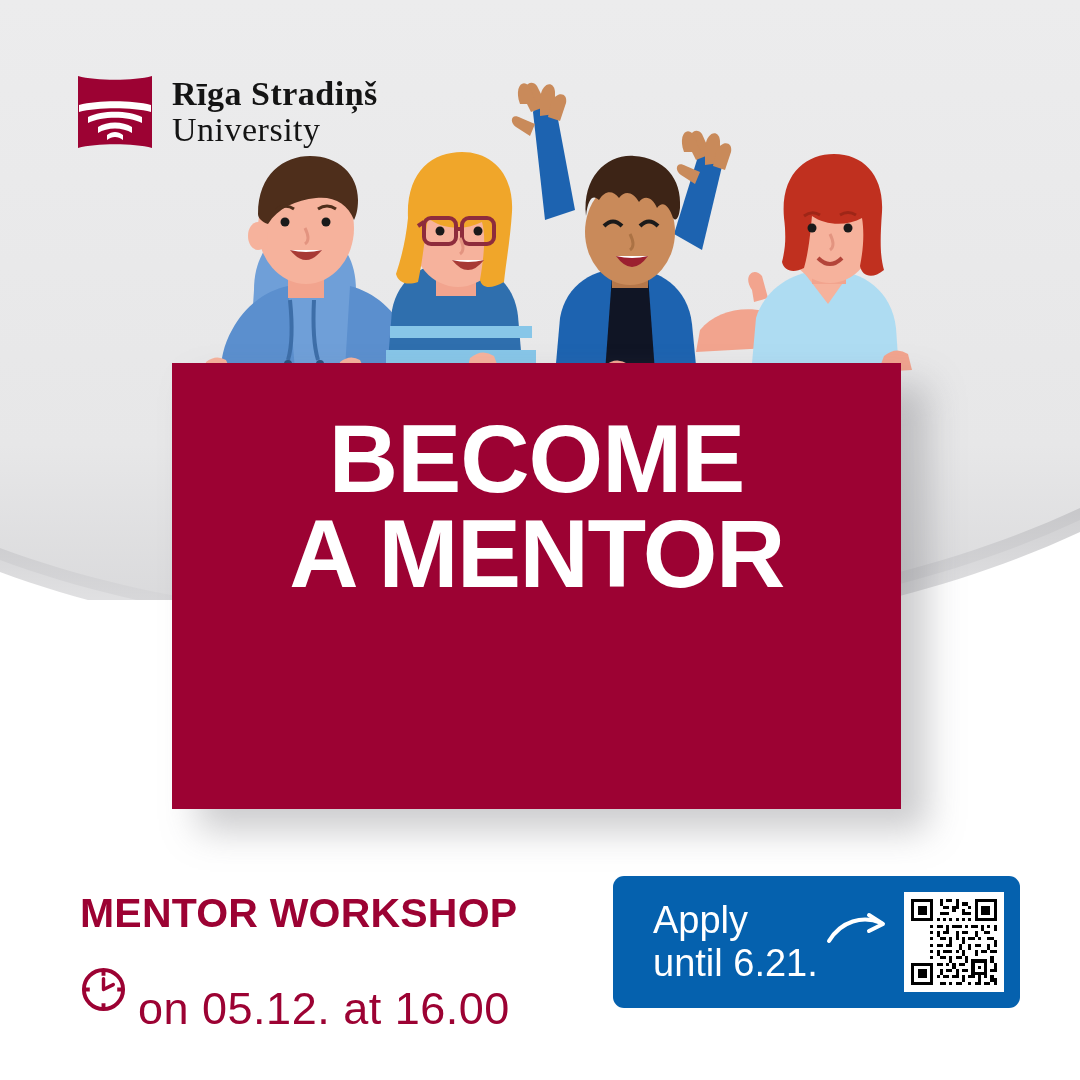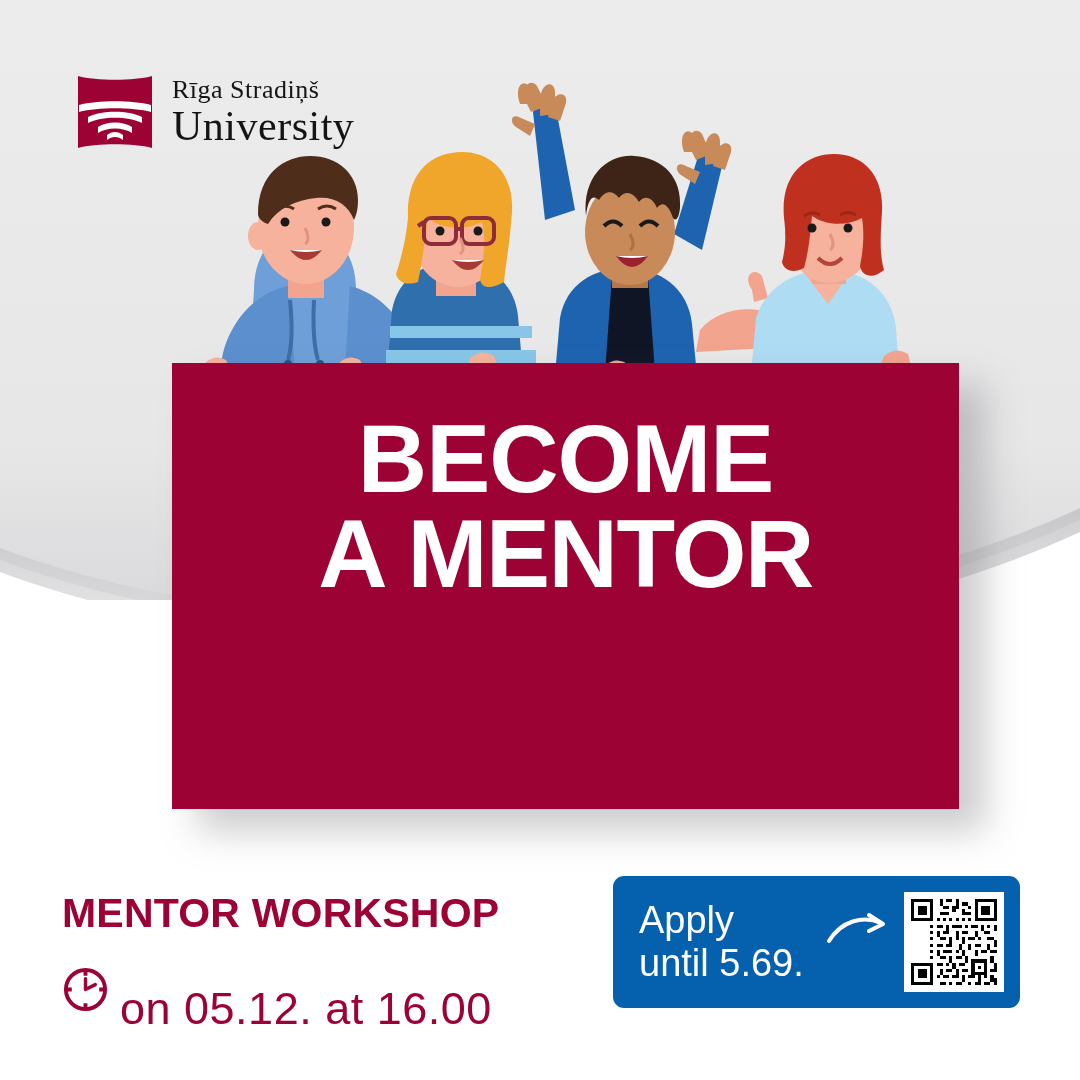--- a/index.html
+++ b/index.html
@@ -28,30 +28,30 @@
     position:absolute;left:76px;top:74px;display:flex;align-items:center;
   }
   .logo-mark{width:78px;height:76px;display:block;}
   .logo-text{
     margin-left:18px;
     color:#141414;
     font-family:"Liberation Serif", serif;
     line-height:1.06;
     letter-spacing:0.5px;
   }
-  .logo-line1{font-size:26px;}
-  .logo-line2{font-size:42px;}
+  .logo-line1{font-size:34px;font-weight:bold;}
+  .logo-line2{font-size:34px;}
 
   
   .students{position:absolute;left:0;top:0;width:1080px;height:430px;}
   .students svg{display:block;}
 
   
   .banner{
-    position:absolute;left:172px;top:363px;width:787px;height:446px;
+    position:absolute;left:172px;top:363px;width:729px;height:446px;
     background:#9c0233;
     box-shadow:26px 22px 34px rgba(120,120,125,0.38);
     box-sizing:border-box;
     padding:42px 38px 0 38px;
     text-align:center;
     z-index:5;
   }
   .banner-h1{
     color:#ffffff;
     font-size:96px;
@@ -67,21 +67,21 @@
     font-size:43px;
     line-height:1.35;
     margin:0;
     padding-top:34px;
     font-weight:400;
   }
   .banner-sub .s2{display:block;}
 
   
   .workshop{
-    position:absolute;left:62px;top:893px;z-index:6;
+    position:absolute;left:80px;top:893px;z-index:6;
   }
   .workshop-title{
     color:#9c0233;
     font-size:41px;
     font-weight:bold;
     letter-spacing:0.2px;
     line-height:1;
     margin:0 0 12px 0;
   }
   .workshop-when{
@@ -99,21 +99,21 @@
 
   
   .apply-box{
     position:absolute;left:613px;top:876px;width:407px;height:132px;
     background:#0561ae;
     border-radius:11px;
     z-index:6;
     display:flex;align-items:center;
   }
   .apply-left{
-    width:218px;padding-left:26px;box-sizing:border-box;
+    width:218px;padding-left:40px;box-sizing:border-box;
     color:#ffffff;
   }
   .apply-l1{font-size:38px;line-height:1.14;font-weight:400;}
   .apply-l2{font-size:38px;line-height:1.14;font-weight:400;}
   .apply-arrow{width:66px;height:40px;display:block;margin-left:-6px;margin-top:-26px;}
   .qr-wrap{
     position:absolute;right:16px;top:16px;width:100px;height:100px;
     background:#ffffff;padding:0;box-sizing:border-box;
     display:flex;align-items:center;justify-content:center;
   }
@@ -308,21 +308,21 @@
         <path d="M24 4 v6 M24 38 v6 M4 24 h6 M38 24 h6" stroke="#9c0233" stroke-width="4" stroke-linecap="butt"></path>
         <path d="M24 24 L24 13 M24 24 L34 19" stroke="#9c0233" stroke-width="3.5" stroke-linecap="round" fill="none"></path>
       </svg>
       <div class="workshop-when-text">on 05.12. at 16.00</div>
     </div>
   </div>
 
   <div class="apply-box">
     <div class="apply-left">
       <div class="apply-l1">Apply</div>
-      <div class="apply-l2">until 5.69.</div>
+      <div class="apply-l2">until 6.21.</div>
     </div>
     <svg class="apply-arrow" viewBox="0 0 66 40" xmlns="http://www.w3.org/2000/svg">
       <path d="M4 32 C16 12 38 6 56 14" stroke="#ffffff" stroke-width="4" fill="none" stroke-linecap="round"></path>
       <path d="M44 6 L58 15 L44 22" stroke="#ffffff" stroke-width="4" fill="none" stroke-linecap="round" stroke-linejoin="round"></path>
     </svg>
 
     <div class="qr-wrap">
       <svg width="92" height="92" viewBox="0 0 29 29" shape-rendering="crispEdges" xmlns="http://www.w3.org/2000/svg">
         <rect width="29" height="29" fill="#ffffff"></rect>
         <g fill="#000000">

